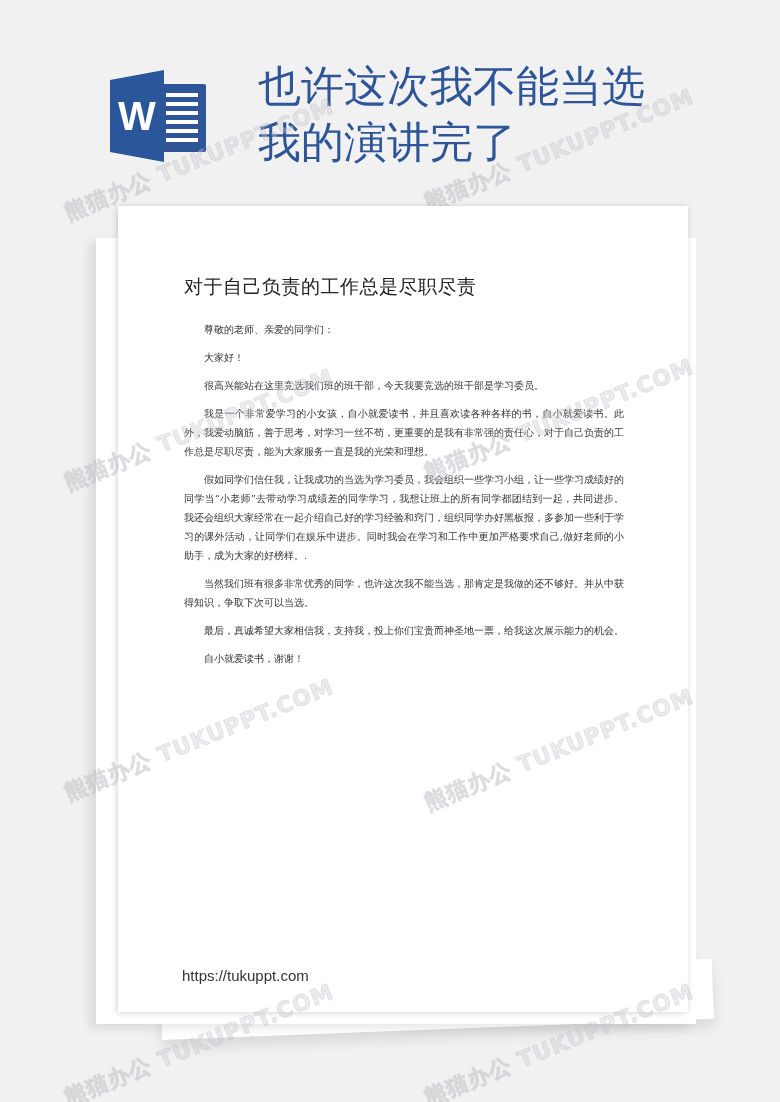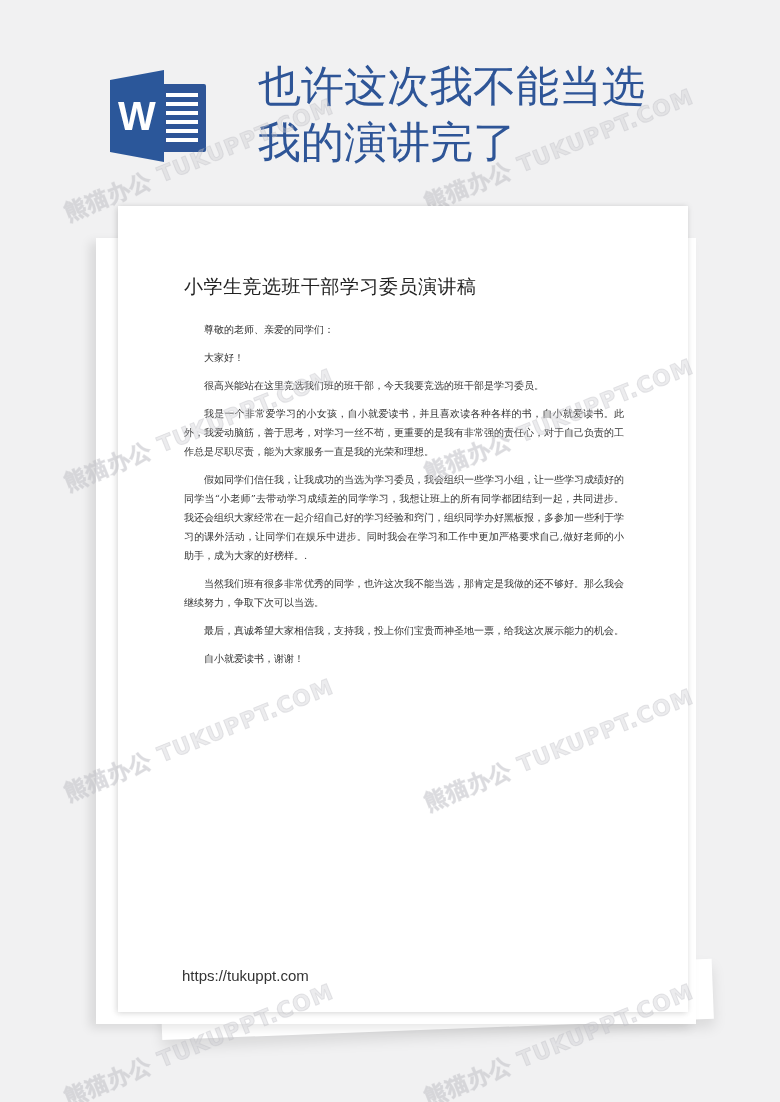--- a/index.html
+++ b/index.html
@@ -89,28 +89,28 @@
   </div>
 </div>
 
 <div class="watermark" style="left:60px;top:200px;">熊猫办公 TUKUPPT.COM</div>
 <div class="watermark" style="left:420px;top:190px;">熊猫办公 TUKUPPT.COM</div>
 
 <div class="sheet sheet-back-2"></div>
 <div class="sheet sheet-back-1"></div>
 
 <div class="sheet sheet-front">
-  <div class="doc-title">小学生竞选班干部学习委员演讲稿</div>
+  <div class="doc-title">对于自己负责的工作总是尽职尽责</div>
   <div class="doc-body">
     <p>尊敬的老师、亲爱的同学们：</p>
     <p>大家好！</p>
     <p>很高兴能站在这里竞选我们班的班干部，今天我要竞选的班干部是学习委员。</p>
     <p>我是一个非常爱学习的小女孩，自小就爱读书，并且喜欢读各种各样的书，自小就爱读书。此外，我爱动脑筋，善于思考，对学习一丝不苟，更重要的是我有非常强的责任心，对于自己负责的工作总是尽职尽责，能为大家服务一直是我的光荣和理想。</p>
     <p>假如同学们信任我，让我成功的当选为学习委员，我会组织一些学习小组，让一些学习成绩好的同学当“小老师”去带动学习成绩差的同学学习，我想让班上的所有同学都团结到一起，共同进步。我还会组织大家经常在一起介绍自己好的学习经验和窍门，组织同学办好黑板报，多参加一些利于学习的课外活动，让同学们在娱乐中进步。同时我会在学习和工作中更加严格要求自己,做好老师的小助手，成为大家的好榜样。.</p>
-    <p>当然我们班有很多非常优秀的同学，也许这次我不能当选，那肯定是我做的还不够好。那么我会继续努力，争取下次可以当选。</p>
+    <p>当然我们班有很多非常优秀的同学，也许这次我不能当选，那肯定是我做的还不够好。并从中获得知识，争取下次可以当选。</p>
     <p>最后，真诚希望大家相信我，支持我，投上你们宝贵而神圣地一票，给我这次展示能力的机会。</p>
     <p>自小就爱读书，谢谢！</p>
   </div>
   <div class="page-url">https://tukuppt.com</div>
 </div>
 
 <div class="watermark" style="left:60px;top:470px;">熊猫办公 TUKUPPT.COM</div>
 <div class="watermark" style="left:420px;top:460px;">熊猫办公 TUKUPPT.COM</div>
 <div class="watermark" style="left:60px;top:780px;">熊猫办公 TUKUPPT.COM</div>
 <div class="watermark" style="left:420px;top:790px;">熊猫办公 TUKUPPT.COM</div>

